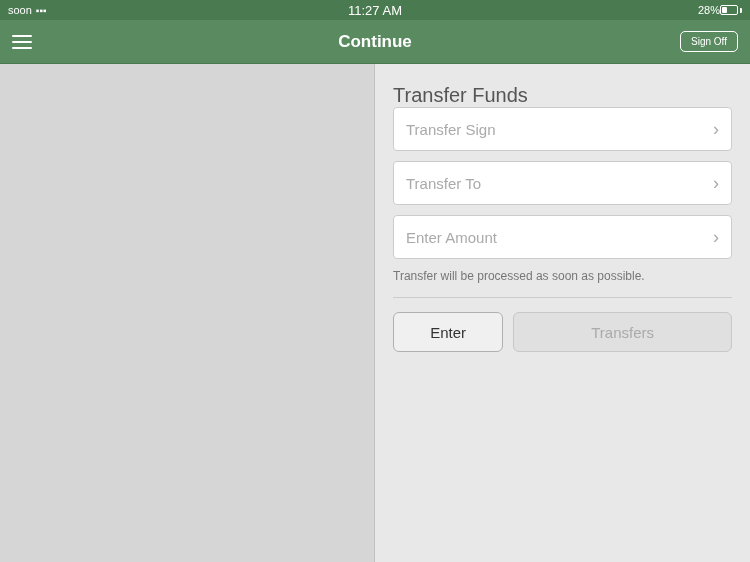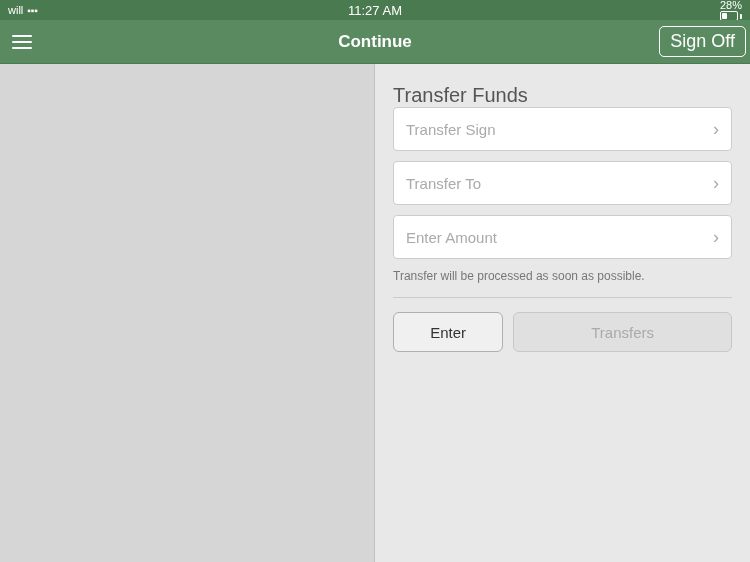--- a/index.html
+++ b/index.html
@@ -33,21 +33,20 @@
       transform: translateX(-50%);
       font-size: 13px;
       font-weight: 400;
       color: #fff;
     }
     .status-bar-right {
       display: flex;
       align-items: center;
       font-size: 11px;
       color: #fff;
-      flex-direction: column;
     }
 
     
     .nav-bar {
       height: 44px;
       background: #5a8a60;
       display: flex;
       align-items: center;
       justify-content: center;
       position: relative;
@@ -67,27 +66,27 @@
       cursor: pointer;
     }
     .hamburger-line {
       width: 20px;
       height: 2px;
       background: #fff;
       border-radius: 1px;
     }
     .sign-off-btn {
       position: absolute;
-      right: 4px;
+      right: 12px;
       padding: 4px 10px;
       background: transparent;
       border: 1px solid #fff;
       border-radius: 5px;
       color: #fff;
-      font-size: 18px;
+      font-size: 10px;
       cursor: pointer;
     }
 
     
     .main-layout {
       display: flex;
       height: calc(562px - 64px);
     }
 
     
@@ -204,21 +203,21 @@
       border-radius: 0 1px 1px 0;
       display: inline-block;
       margin-left: 1px;
     }
   </style>
 </head>
 <body>
 
 <div class="status-bar">
   <div class="status-bar-left">
-    <span>will</span>
+    <span>soon</span>
     <span class="wifi-icon">▪▪▪</span>
   </div>
   <div class="status-bar-center">11:27 AM</div>
   <div class="status-bar-right">
     <span>28%</span>
     <span class="battery-icon">
       <span class="battery-body">
           <span class="battery-fill"></span>
         </span>
       <span class="battery-tip"></span>

